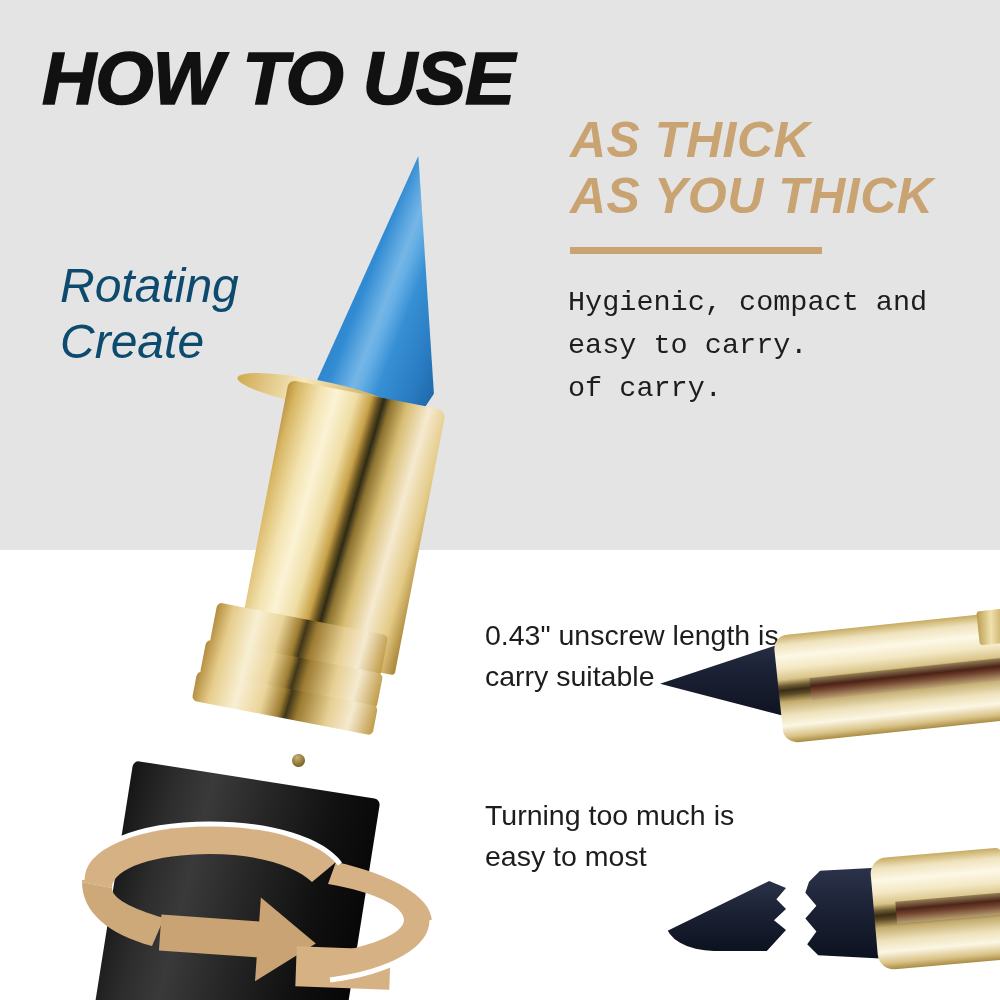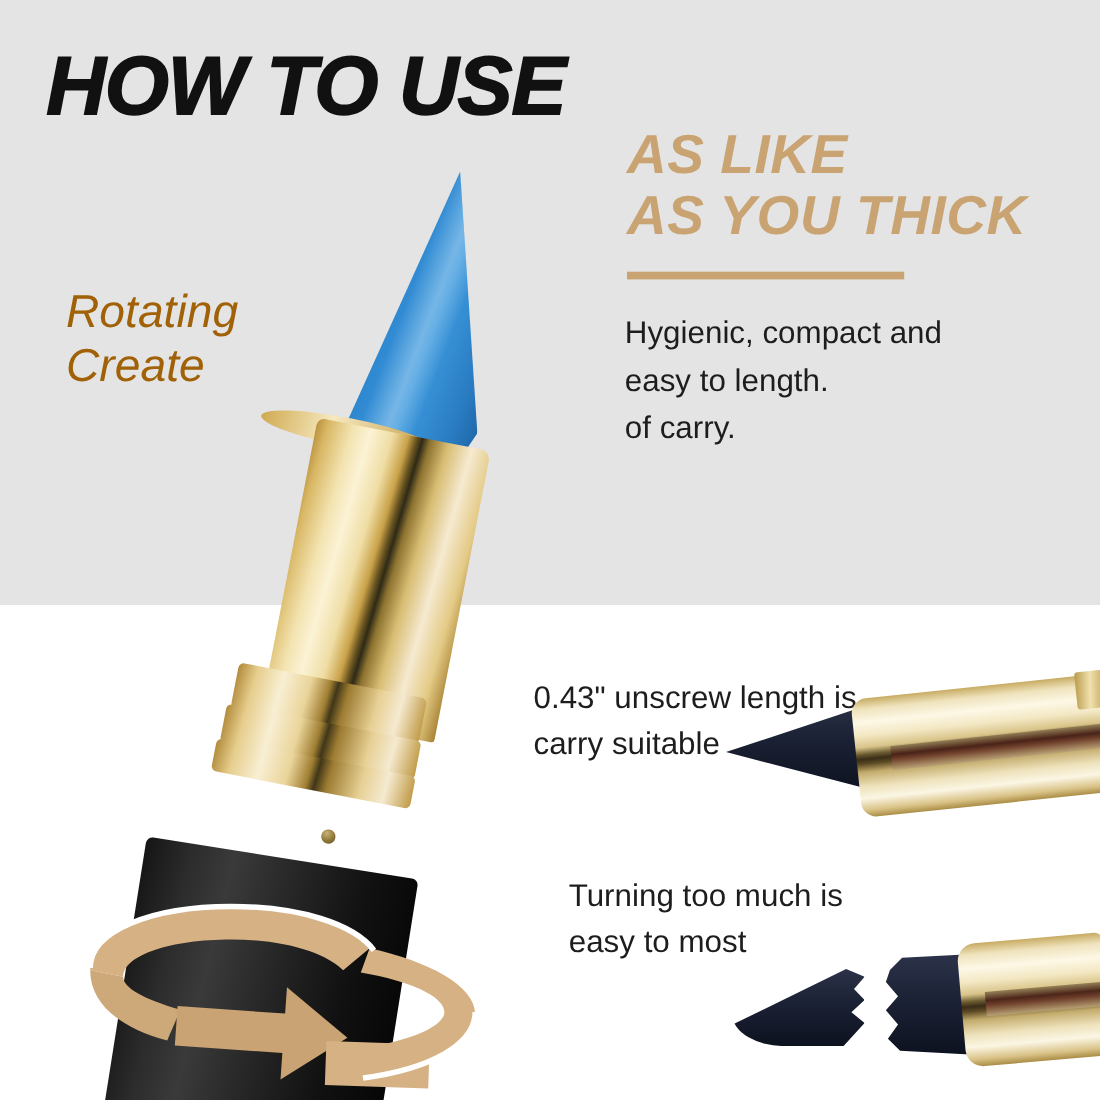--- a/index.html
+++ b/index.html
@@ -23,54 +23,55 @@
     color:#111111;
     -webkit-text-stroke:1.6px #111111;
     white-space:nowrap;
     font-style:italic;
   }
 
   
   .rot-label{
     position:absolute;left:60px;top:258px;
     width:300px;
-    font-size:42px;line-height:1.17;
+    font-size:48px;line-height:1.17;
     font-style:italic;font-weight:500;
-    color:#a16207;
+    color:#0c4a6e;
   }
 
   
   .gold-head{
     position:absolute;left:570px;top:112px;
     width:410px;
     font-size:50px;line-height:1.12;
     font-weight:800;font-style:italic;
     letter-spacing:0.5px;
     color:#c9a472;
   }
   .gold-rule{
     position:absolute;left:570px;top:247px;
     width:252px;height:7px;background:#c9a472;
   }
   .body-copy{
     position:absolute;left:568px;top:282px;
     width:400px;
     font-size:28.5px;line-height:1.5;
     color:#1d1d1d;
+    font-family:Liberation Mono, monospace;
   }
 
   
   .caption{
     position:absolute;
     width:370px;
     font-size:28.5px;line-height:1.45;
     color:#1d1d1d;
   }
   .cap1{left:485px;top:615px;}
-  .cap2{left:485px;top:795px;margin-left:32px;}
+  .cap2{left:485px;top:795px;}
 
   
   .lipstick{
     position:absolute;left:60px;top:140px;width:420px;height:820px;
   }
   
   .tip-blue{
     position:absolute;left:236px;top:10px;
     width:132px;height:268px;
     background:linear-gradient(100deg,#1f6fb6 0%,#2f88d0 34%,#3d9ade 56%,#2a7cc2 84%,#1c64a5 100%);
@@ -212,27 +213,27 @@
   <div class="bg-bottom"></div>
 
   <div class="title">HOW TO USE</div>
 
   <div class="rot-label">
     <div>Rotating</div>
     <div>Create</div>
   </div>
 
   <div class="gold-head">
-    <div>AS LIKE</div>
+    <div>AS THICK</div>
     <div>AS YOU THICK</div>
   </div>
   <div class="gold-rule"></div>
   <div class="body-copy">
     <div>Hygienic, compact and</div>
-    <div>easy to length.</div>
+    <div>easy to carry.</div>
     <div>of carry.</div>
   </div>
 
   <div class="lipstick">
 
     <div class="tip-blue"></div>
     <div class="tip-blue-hi"></div>
 
     <div class="barrel-top-ellipse"></div>
     <div class="barrel-gold"></div>

